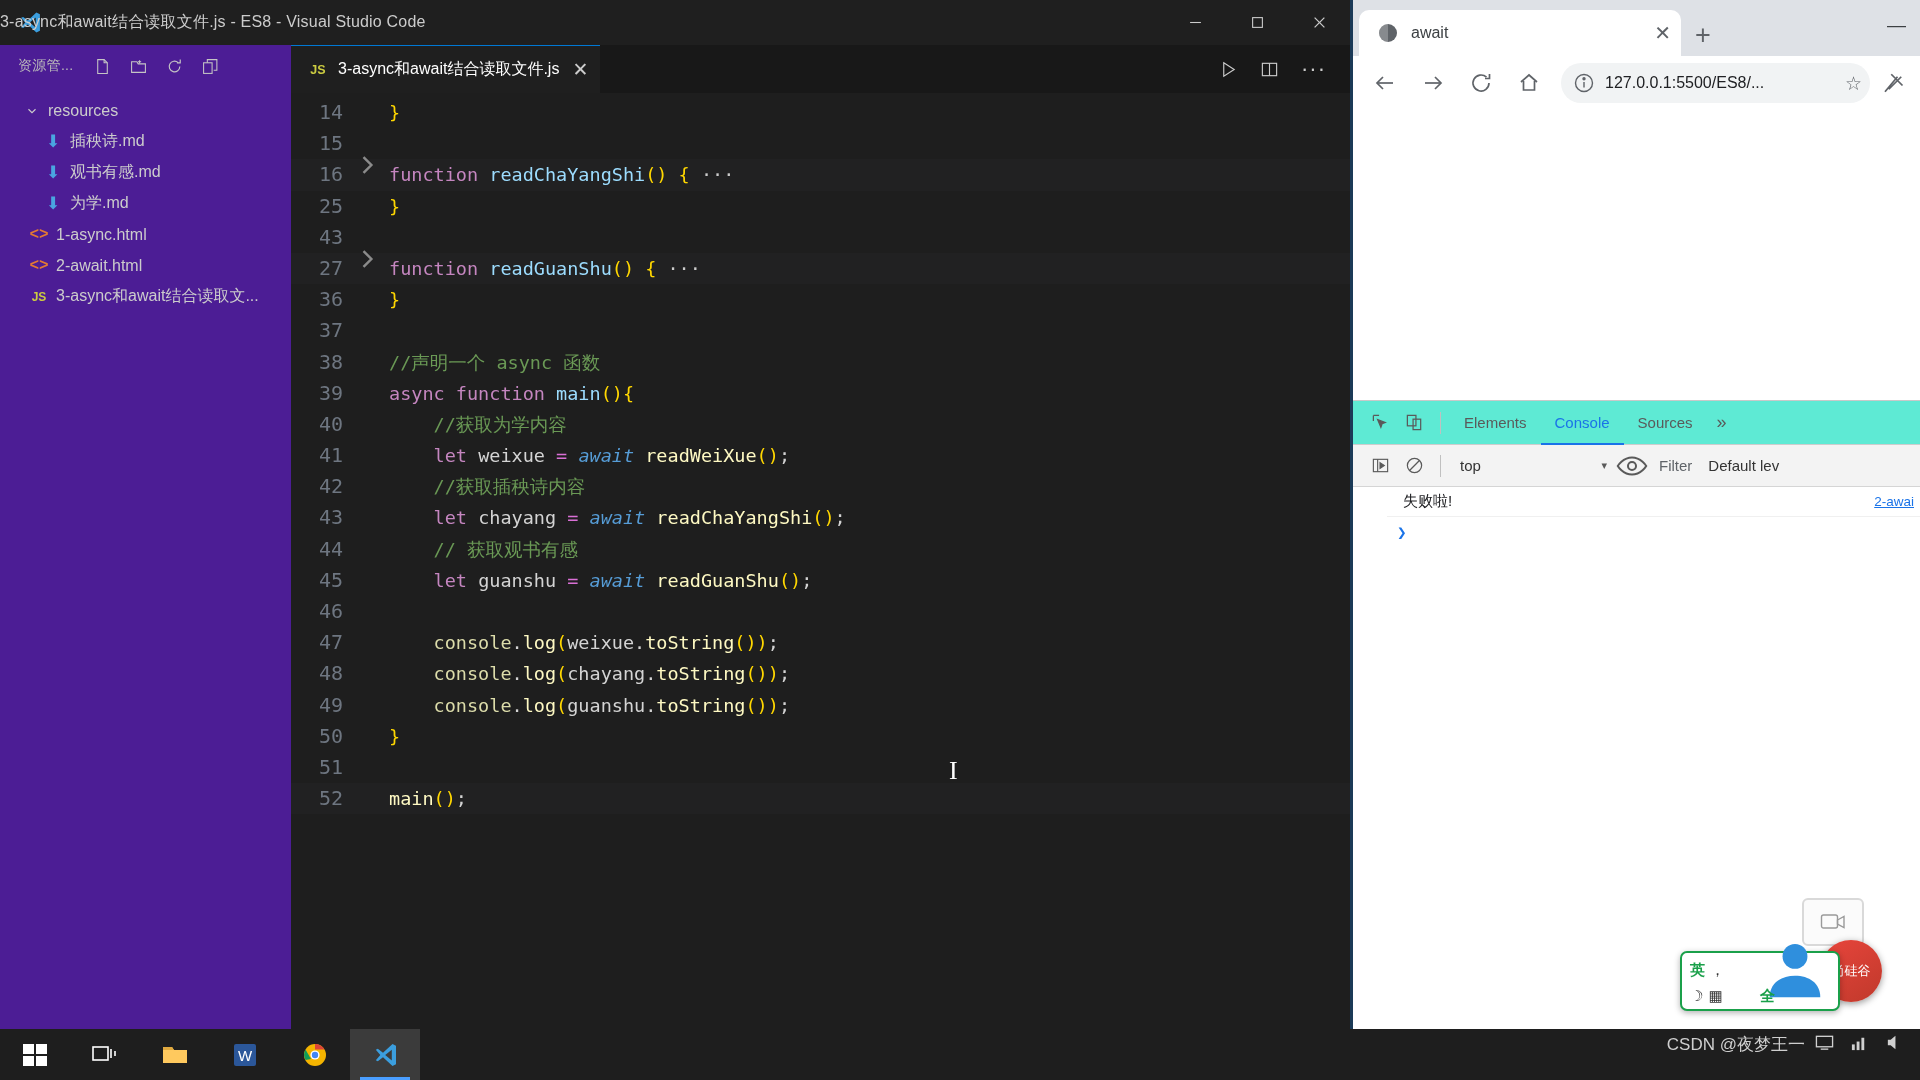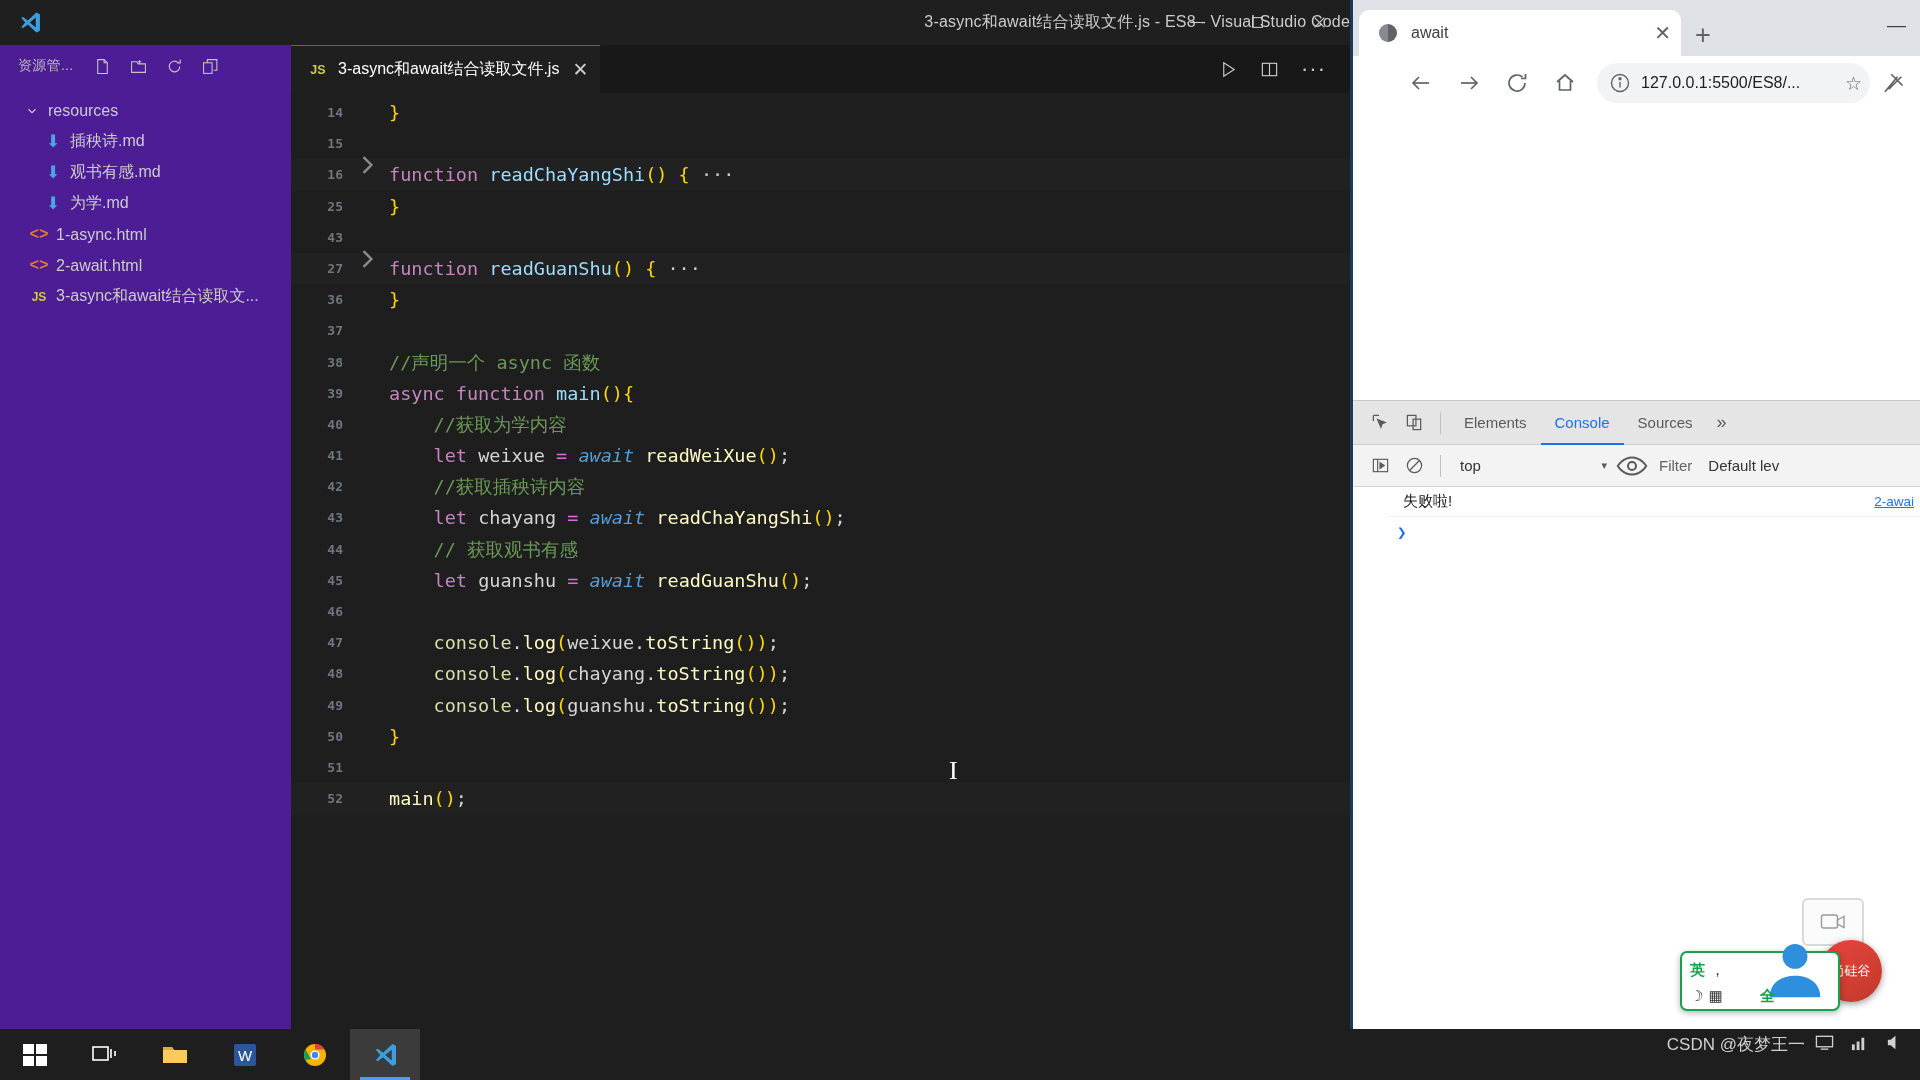--- a/index.html
+++ b/index.html
@@ -15,21 +15,21 @@
     position: absolute; left: 0; top: 0; width: 1350px; height: 1029px;
     background: #1e1e1e; overflow: hidden;
   }
   .vs-titlebar {
     position: relative; height: 45px; background: #1f1f1f;
     display: flex; align-items: center;
   }
   .vs-logo { width: 58px; display: flex; justify-content: center; align-items: center; }
   .vs-logo svg { width: 25px; height: 25px; }
   .vs-title {
-    position: absolute; left: 0; right: 0; text-align: right;
+    position: absolute; left: 0; right: 0; text-align: left;
     color: #cccccc; font-size: 16px; letter-spacing: .2px;
     pointer-events: none;
   }
   .vs-winbtns { position: absolute; right: 0; top: 0; height: 45px; display: flex; }
   .vs-winbtn {
     width: 62px; height: 45px; display: flex; align-items: center; justify-content: center;
     color: #cccccc;
   }
   .vs-winbtn svg { width: 13px; height: 13px; }
 
@@ -79,22 +79,21 @@
   .code-area {
     position: relative; flex: 1; overflow: hidden;
     font-family: "DejaVu Sans Mono", "Liberation Mono", monospace;
     font-size: 18.5px; line-height: 31.2px;
     padding-top: 4px;
   }
   .code-line { display: flex; height: 31.2px; align-items: center; white-space: pre; }
   .code-line.hl { background: #212122; align-items: flex-end; }
   .ln {
     width: 62px; flex: 0 0 62px; text-align: right; color: #6e7681; padding-right: 10px;
-    font-size: 13px;
-    font-weight: bold;
+    font-size: 20px;
   }
   .fold { width: 28px; flex: 0 0 28px; text-align: center; color: #8b8b8b; font-size: 15px; }
   .ctext { padding-left: 8px; }
   
   .t-kw { color: #c586c0; }
   .t-fname { color: #9cdcfe; }
   .t-punc { color: #ffd700; }
   .t-punc2 { color: #da70d6; }
   .t-plain { color: #d4d4d4; }
   .t-com { color: #6a9955; }
@@ -121,37 +120,37 @@
     height: 46px; background: #ffffff; border-radius: 10px 10px 0 0;
     display: flex; align-items: center; gap: 12px; padding: 0 10px 0 18px;
     width: 322px; position: relative;
   }
   .cr-favicon { width: 22px; height: 22px; flex: 0 0 22px; color: #5f6368; }
   .cr-tabtitle { font-size: 16px; color: #3c4043; flex: 1; white-space: nowrap; overflow: hidden;}
   .cr-tabclose { color: #5f6368; font-size: 20px; line-height: 1; }
   .cr-newtab { margin-left: 14px; margin-bottom: 9px; color: #5f6368; font-size: 27px; line-height: .8; }
   .cr-winmin { position: absolute; right: 14px; top: 14px; color: #3c4043; font-size: 19px; }
 
-  .cr-toolbar { height: 54px; background: #ffffff; display: flex; align-items: center; padding: 0 10px; gap: 4px; margin-left: 36px; }
+  .cr-toolbar { height: 54px; background: #ffffff; display: flex; align-items: center; padding: 0 10px; gap: 4px; }
   .cr-nav { width: 44px; height: 44px; display: flex; align-items: center; justify-content: center; color: #5f6368; }
   .cr-nav svg { width: 24px; height: 24px; }
   .cr-omnibox {
     flex: 1; height: 40px; background: #f1f3f4; border-radius: 20px;
     display: flex; align-items: center; padding: 0 8px 0 12px; gap: 10px; min-width: 0;
     margin: 0 6px;
   }
   .cr-info { width: 22px; height: 22px; color: #5f6368; flex: 0 0 22px; }
   .cr-url { font-size: 16px; color: #202124; white-space: nowrap; overflow: hidden; flex: 1; }
   .cr-star { color: #5f6368; font-size: 19px; }
   .cr-ext { color: #5f6368; width: 30px; display: flex; align-items: center; justify-content: center; }
 
   .cr-page { height: 290px; background: #ffffff; }
 
   
-  .dt { border-top: 1px solid #c9c9c9; background: #e5e5e5; height: 550px; display: flex; flex-direction: column;}
+  .dt { border-top: 1px solid #c9c9c9; background: #5eead4; height: 550px; display: flex; flex-direction: column;}
   .dt-tabbar { height: 44px; display: flex; align-items: center; gap: 0; padding-left: 10px; border-bottom: 1px solid #cdcdcd;}
   .dt-iconbtn { width: 34px; height: 34px; display: flex; align-items: center; justify-content: center; color: #5a5a5a; }
   .dt-iconbtn svg { width: 19px; height: 19px; }
   .dt-sep { width: 1px; height: 22px; background: #c0c0c0; margin: 0 9px; }
   .dt-tab {
     padding: 0 14px; height: 44px; display: flex; align-items: center;
     font-size: 15px; color: #5a5a5a;
   }
   .dt-tab.active { color: #1a73e8; box-shadow: inset 0 -2px 0 #1a73e8; font-weight: 500; }
   .dt-more { padding: 0 10px; color: #5a5a5a; font-size: 18px; }

